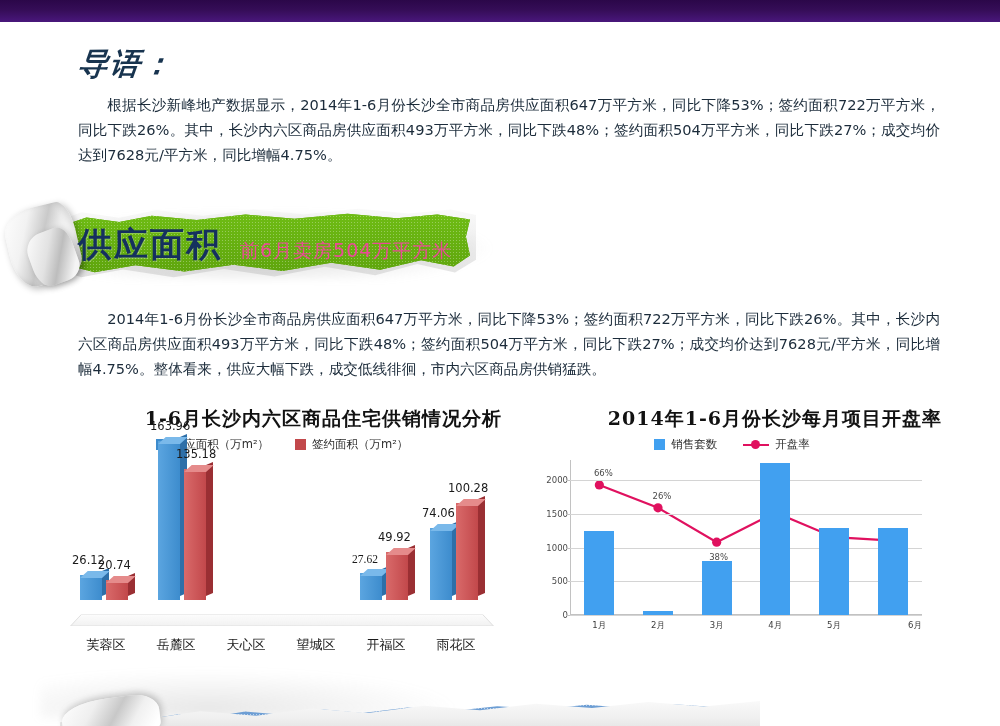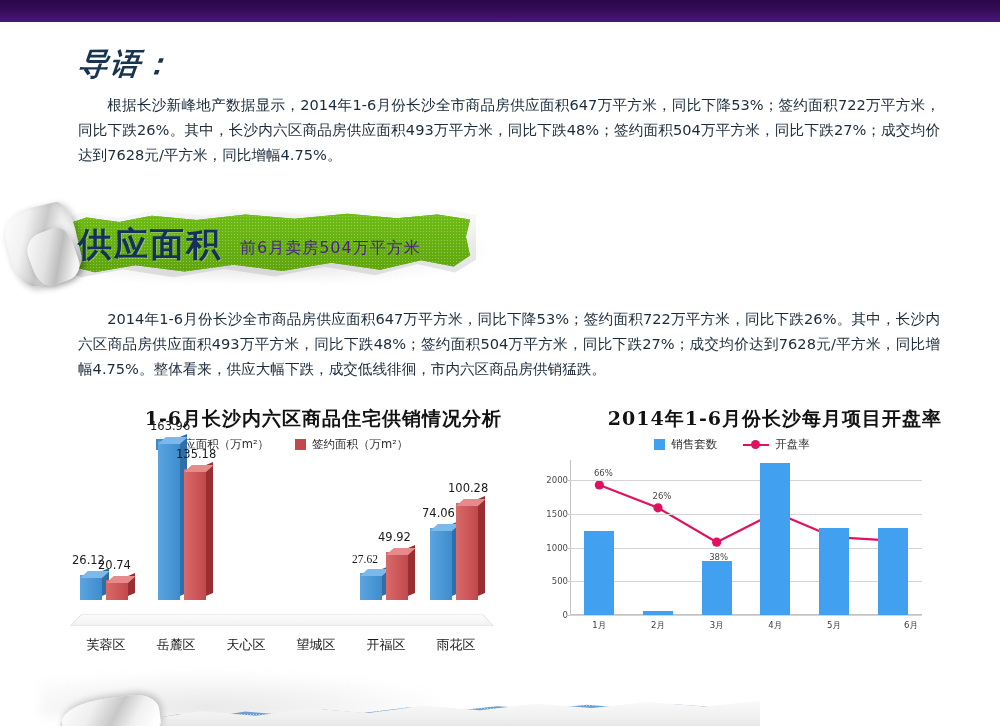--- a/index.html
+++ b/index.html
@@ -79,21 +79,21 @@
   }
   .banner-title {
     position:absolute; left:78px; top:222px;
     font-size:34px; font-weight:bold; color:#15305e;
     letter-spacing:2px;
     font-family:"DejaVu Sans","Liberation Sans",sans-serif;
     text-shadow:1px 1px 0 rgba(255,255,255,.25);
   }
   .banner-sub {
     position:absolute; left:240px; top:238px;
-    font-size:16px; color:#4c1d95; letter-spacing:1px;
+    font-size:19px; color:#ec4899; letter-spacing:1px;
   }
 
   
   .chart-title {
     position:absolute; text-align:right;
     font-family:"DejaVu Serif","Liberation Serif",serif;
     font-size:19px; font-weight:bold; color:#121212; letter-spacing:1px;
   }
   .legend { position:absolute; display:flex; align-items:center; gap:26px; font-size:11.5px; color:#2c2c2c; }
   .legend .item { display:flex; align-items:center; gap:6px; }
@@ -317,21 +317,21 @@
       <div class="rxlabel" style="left: 0.333333px;">1月</div>
       <div class="rbar" style="left: 73px; height: 4.38043px; background: rgb(65, 160, 240);"></div>
       <div class="rxlabel" style="left: 59px;">2月</div>
       <div class="rbar" style="left: 131.667px; height: 54.25px; background: rgb(65, 160, 240);"></div>
       <div class="rxlabel" style="left: 117.667px;">3月</div>
       <div class="rbar" style="left: 190.333px; height: 152.304px; background: rgb(65, 160, 240);"></div>
       <div class="rxlabel" style="left: 176.333px;">4月</div>
       <div class="rbar" style="left: 249px; height: 87.2717px; background: rgb(65, 160, 240);"></div>
       <div class="rxlabel" style="left: 235px;">5月</div>
       <div class="rbar" style="left: 307.667px; height: 87.2717px; background: rgb(65, 160, 240);"></div>
-      <div class="rxlabel" style="left: 312px;">6月</div>
+      <div class="rxlabel" style="left: 294px; text-align: right;">6月</div>
       <div class="plabel" style="left: 33.3333px; top: 7.93478px;">66%</div>
       <div class="plabel" style="left: 92px; top: 30.8478px;">26%</div>
       <div class="plabel" style="left: 148.667px; top: 92.2174px;">38%</div>
     </div>
 </div>
 
 <div class="bottom-tear">
   <div class="tear-haze"></div>
   <div class="tear-blue"></div>
   <div class="tear-white"></div>

